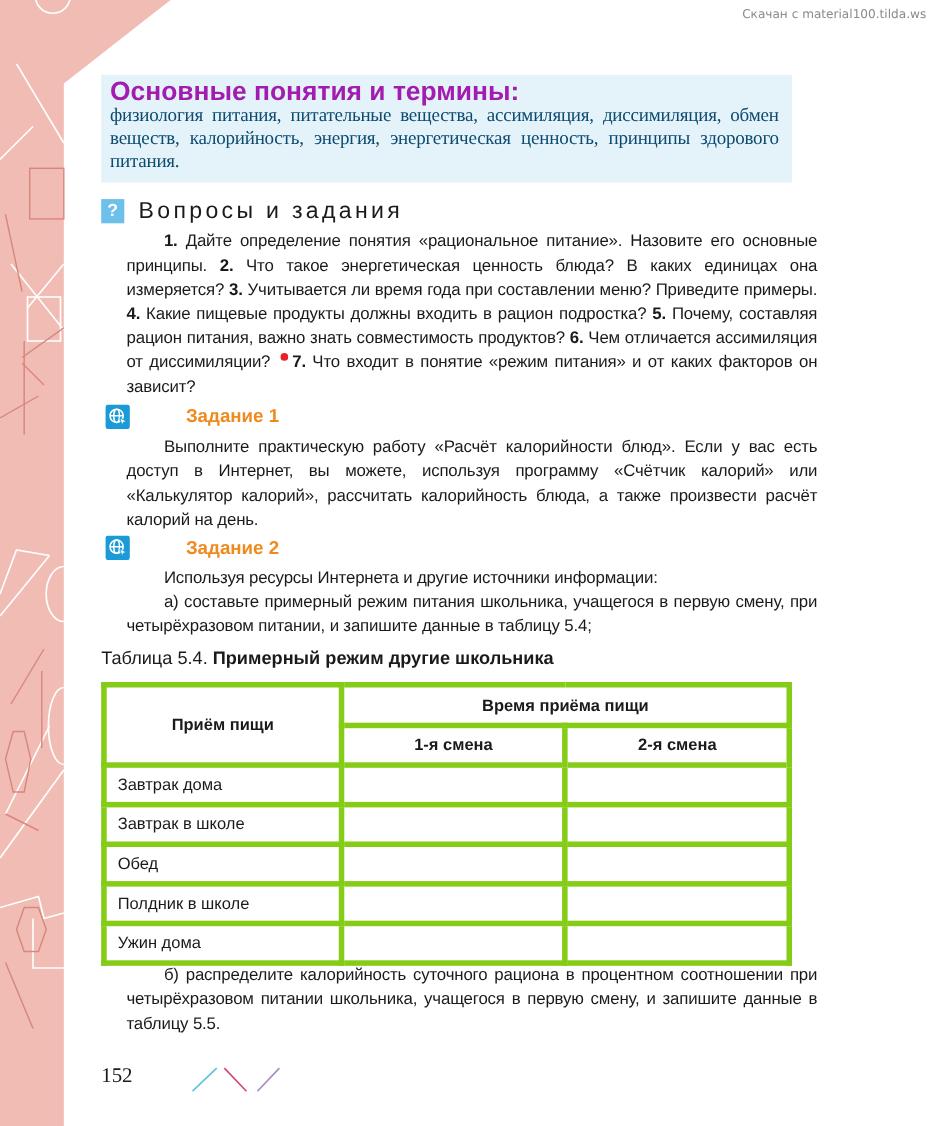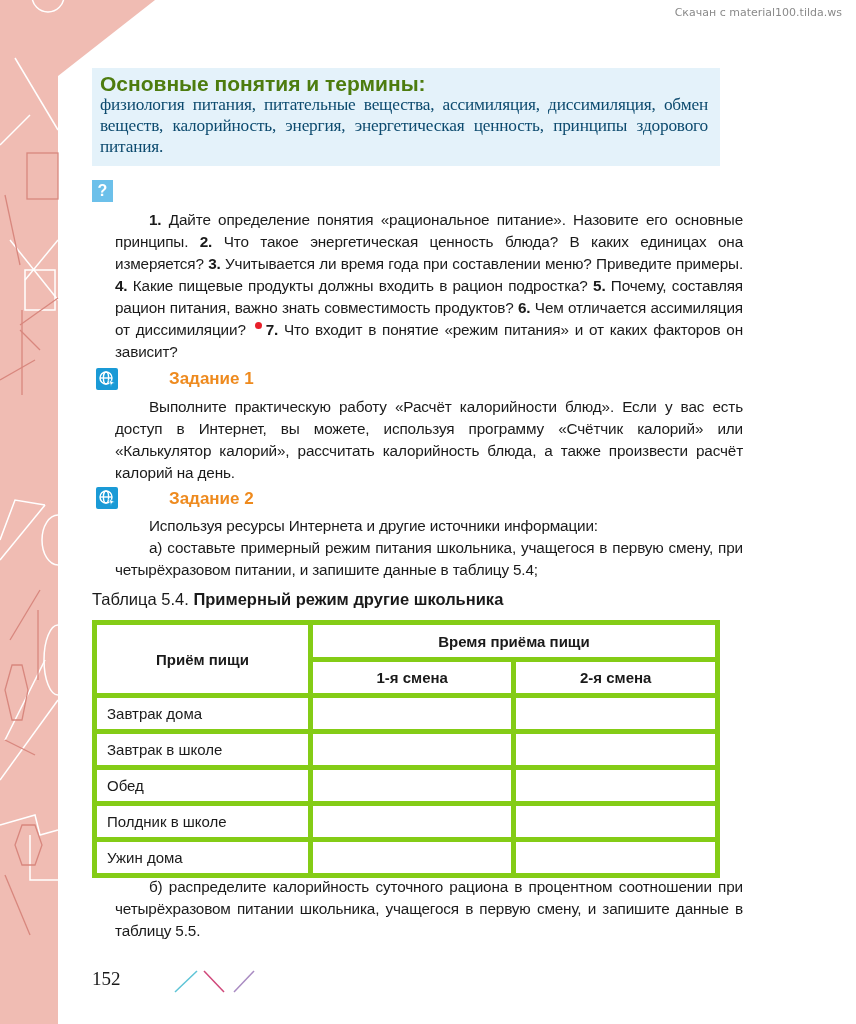--- a/index.html
+++ b/index.html
@@ -3,21 +3,21 @@
 <meta charset="utf-8">
 <style>
   html, body { margin:0; padding:0; }
   body { width:856px; height:1024px; position:relative; background:#ffffff; overflow:hidden;
          font-family:"DejaVu Sans", sans-serif; color:#1a1a1a; }
   .deco { position:absolute; left:0; top:0; width:856px; height:1024px; }
   .watermark { position:absolute; right:14px; top:6px; font-size:11px; color:#8a8a8a;
                font-family:"DejaVu Sans", sans-serif; }
   .terms { position:absolute; left:92px; top:68px; width:628px; height:98px; background:#e4f2fa;
            box-sizing:border-box; padding:6px 12px 0 8px; }
-  .terms-title { font-family:"Liberation Sans", sans-serif; font-weight:bold; color:#4d7c0f; font-size:21px; line-height:20px; }
+  .terms-title { font-family:"Liberation Sans", sans-serif; font-weight:bold; color:#a21caf; font-size:24px; line-height:20px; }
   .terms-body { font-family:"Liberation Serif", serif; font-size:17.3px; line-height:21px; text-align:justify; color:#0c4a6e; letter-spacing:-0.2px; }
   .q-head { position:absolute; left:92px; top:180px; display:flex; align-items:center; }
   .q-icon { width:21px; height:22px; background:#6cc0ea; color:#fff; font-weight:bold; font-size:16px;
             display:flex; align-items:center; justify-content:center; font-family:"Liberation Sans", sans-serif; }
   .q-title { margin-left:13px; font-family:"Liberation Sans", sans-serif; font-size:21px; letter-spacing:3px; color:#1a1a1a; }
   .para { position:absolute; left:92px; width:628px; font-family:"Liberation Sans", sans-serif; font-size:15.3px;
           line-height:22px; text-align:justify; text-align-last:left; letter-spacing:-0.15px; }
   .indent { text-indent:34px;margin-left:23px; }
   .b { font-weight:bold; }
   .dot { display:inline-block; width:7px; height:7px; border-radius:50%; background:#e8202a; vertical-align:6px; margin:0 4px 0 3px; }
@@ -76,20 +76,21 @@
 
 <div class="watermark">Скачан с material100.tilda.ws</div>
 
 <div class="terms">
   <div class="terms-title">Основные понятия и термины:</div>
   <div class="terms-body">физиология питания, питательные вещества, ассимиляция, диссимиляция, обмен веществ, калорийность, энергия, энергетическая ценность, принципы здорового питания.</div>
 </div>
 
 <div class="q-head">
   <span class="q-icon">?</span>
+  <span class="q-title">Вопросы и задания</span>
 </div>
 
 <div class="para indent" style="top:209px;">
   <span class="b">1.</span><span> Дайте определение понятия «рациональное питание». Назовите его основные принципы. </span><span class="b">2.</span><span> Что такое энергетическая ценность блюда? В каких единицах она измеряется? </span><span class="b">3.</span><span> Учитывается ли время года при составлении меню? Приведите примеры. </span><span class="b">4.</span><span> Какие пищевые продукты должны входить в рацион подростка? </span><span class="b">5.</span><span> Почему, составляя рацион питания, важно знать совместимость продуктов? </span><span class="b">6.</span><span> Чем отличается ассимиляция от диссимиляции? </span><span class="dot"></span><span class="b">7.</span><span> Что входит в понятие «режим питания» и от каких факторов он зависит?</span>
 </div>
 
 <div class="task-head" style="top:368px;">
   <span class="task-icon">
     <svg width="18" height="18" viewBox="0 0 18 18" fill="none" stroke="#fff" stroke-width="1.4">
       <circle cx="8" cy="8" r="6"></circle>

